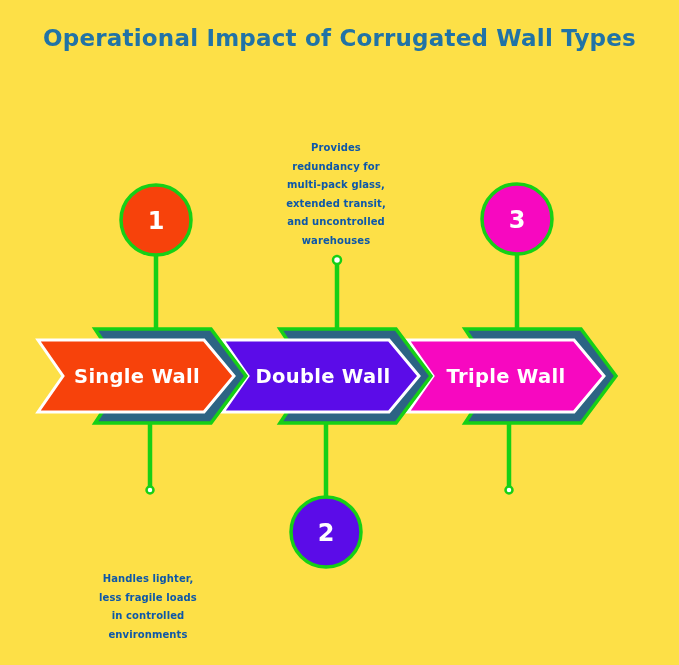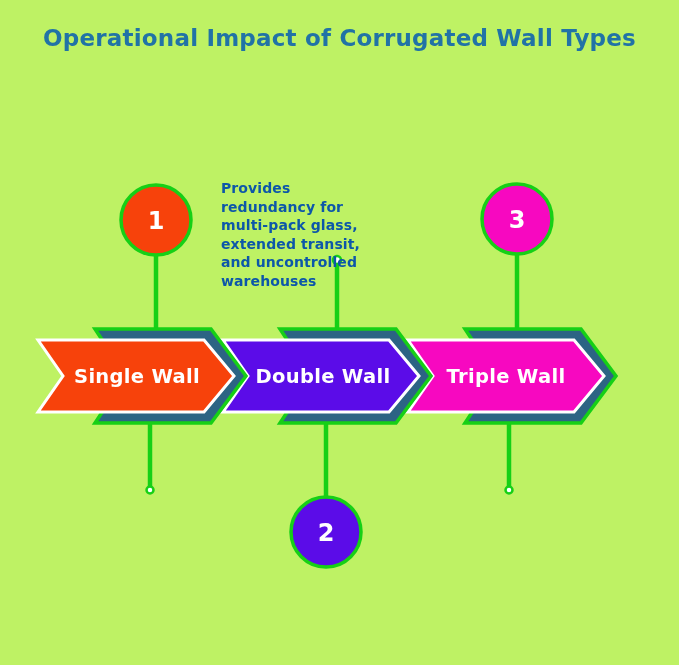--- a/index.html
+++ b/index.html
@@ -35,36 +35,35 @@
     font-size: 19.5px;
     font-weight: 700;
     letter-spacing: 0.3px;
   }
   .step-number {
     font-size: 24px;
     font-weight: 700;
   }
   .note {
     position: absolute;
-    text-align: left;
-    font-size: 14px;
+    text-align: center;
+    font-size: 10px;
     font-weight: 700;
     line-height: 18.5px;
     white-space: pre-line;
     letter-spacing: 0.1px;
-    margin-top: 40px;
   }
   .note-1 { left: 43px;  top: 570px; width: 210px; }
   .note-2 { left: 221px; top: 139px; width: 230px; }
   .note-3 { left: 404px; top: 547px; width: 210px; }
 </style>
 </head>
 <body>
 
-<div class="canvas" style="background: #bef264;">
+<div class="canvas" style="background: #fde047;">
 
   <h1 class="title" style="color: rgb(33, 115, 166);">Operational Impact of Corrugated Wall Types</h1>
 
   <svg class="diagram-svg" width="679" height="665" viewBox="0 0 679 665">
 
     <line x1="156" y1="253" x2="156" y2="338" stroke-width="4.5" stroke="#16D016"></line>
     <line x1="150" y1="414" x2="150" y2="487" stroke-width="4.5" stroke="#16D016"></line>
     <circle cx="150" cy="490" r="3.5" stroke-width="2.5" stroke="#16D016" fill="#ffffff"></circle>
 
     <circle cx="337" cy="260" r="4" stroke-width="2.5" stroke="#16D016" fill="#ffffff"></circle>
@@ -100,19 +99,23 @@
       <text class="chev-label" x="323" y="383" text-anchor="middle" fill="#ffffff">Double Wall</text>
     </g>
 
     <g>
       <path d="M95,329 H211 L246,376 L211,423 H95 L126,376 Z" stroke-width="3.5" fill="#2C6484" stroke="#16D016"></path>
       <path d="M38,340 H204 L234,376 L204,412 H38 L63,376 Z" stroke-width="3" fill="#F7420B" stroke="#ffffff"></path>
       <text class="chev-label" x="137" y="383" text-anchor="middle" fill="#ffffff">Single Wall</text>
     </g>
   </svg>
 
+  <div class="note note-1" style="color: rgb(13, 87, 169);">Handles lighter,
+less fragile loads
+in controlled
+environments</div>
   <div class="note note-2" style="color: rgb(13, 87, 169);">Provides
 redundancy for
 multi-pack glass,
 extended transit,
 and uncontrolled
 warehouses</div>
 </div>
 
 </body></html>

